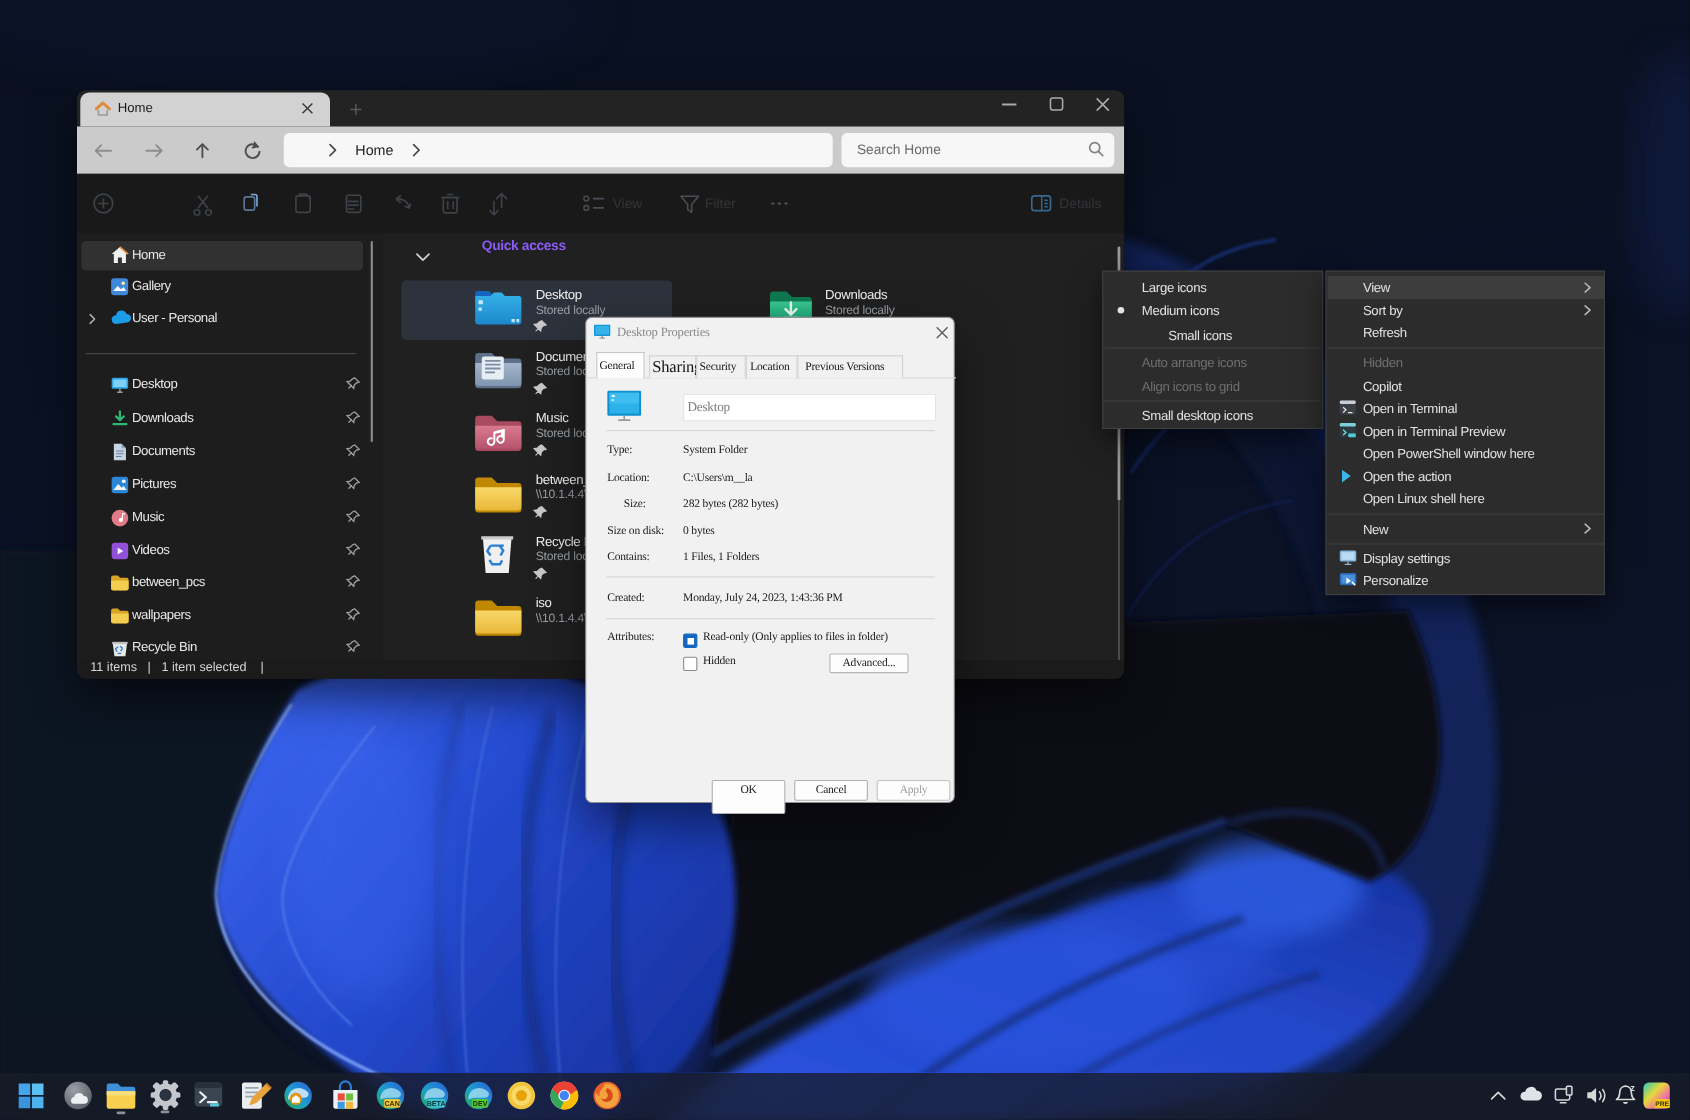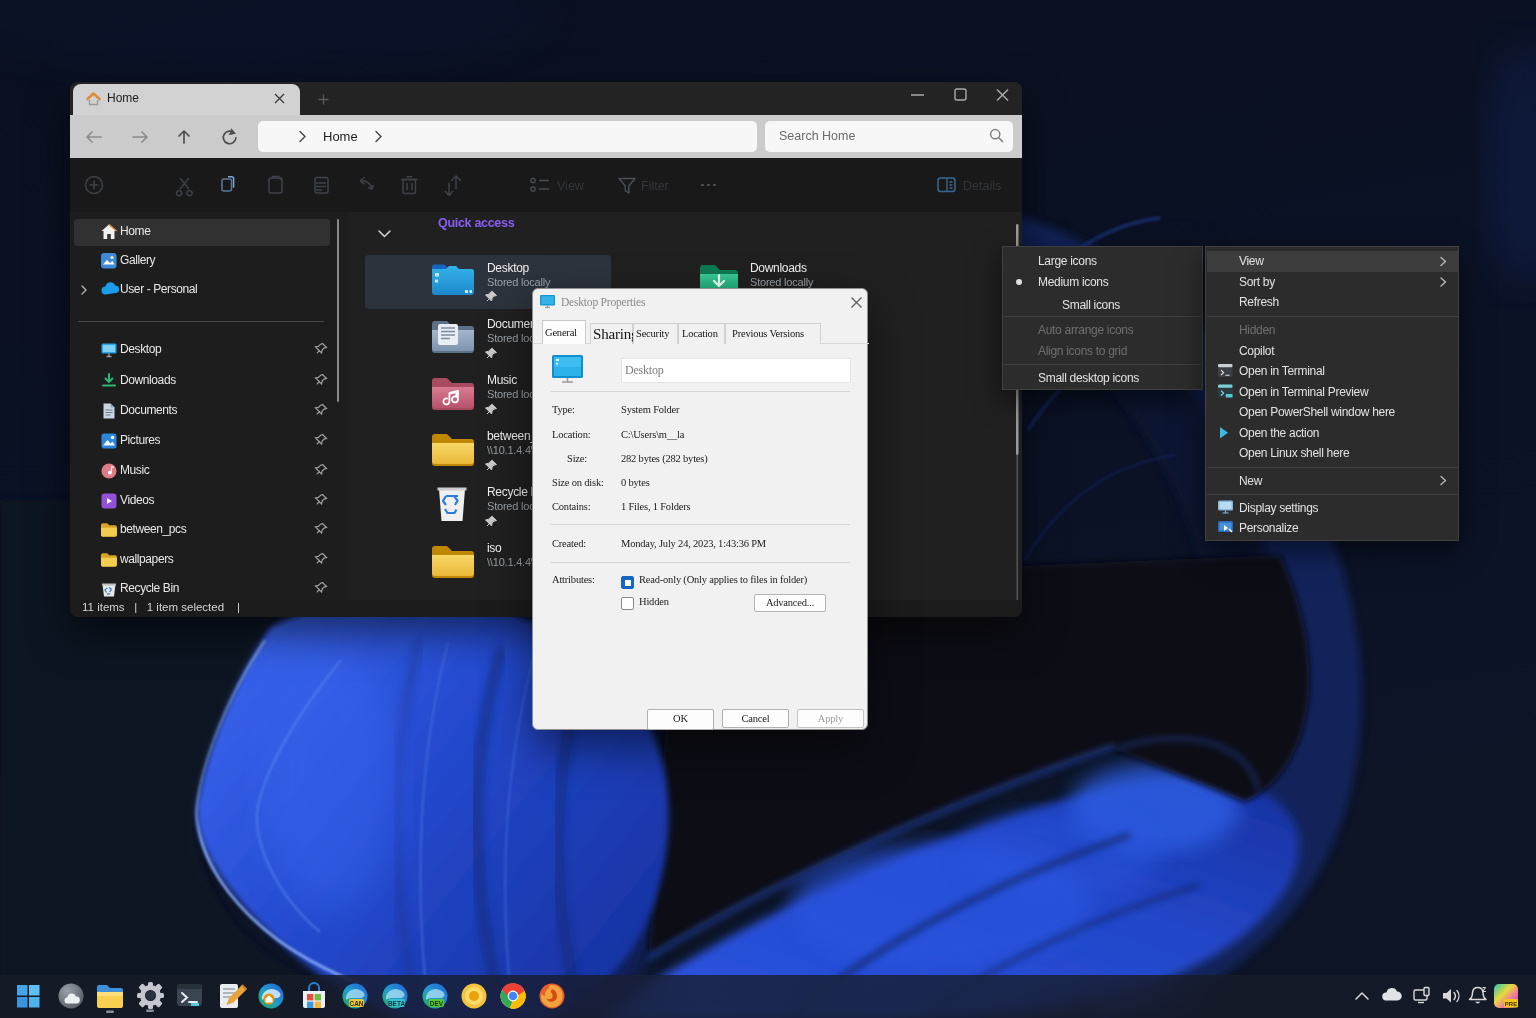--- a/index.html
+++ b/index.html
@@ -440,21 +440,21 @@
   <div class="abs" style="left:88px;top:249px;">Monday, July 24, 2023, 1:43:36 PM</div>
   <div class="abs" style="left:18px;top:273px;width:299px;height:1px;background:#d4d4d4;"></div>
   <div class="abs" style="left:19px;top:285px;">Attributes:</div>
   <div class="abs" style="left:88px;top:287px;width:13px;height:13px;background:#1466c0;border:1px solid #1466c0;border-radius:2px;"></div>
   <div class="abs" style="left:91.5px;top:290.5px;width:6px;height:6px;background:#fff;"></div>
   <div class="abs" style="left:106px;top:285px;">Read-only (Only applies to files in folder)</div>
   <div class="abs" style="left:88px;top:308px;width:13px;height:13px;background:#fff;border:1px solid #8a8a8a;border-radius:2px;"></div>
   <div class="abs" style="left:106px;top:307px;">Hidden</div>
   <div class="abs" style="left:221px;top:305px;width:72px;height:18px;background:#fdfdfd;border:1px solid #b5b5b5;border-radius:2px;text-align:center;line-height:16px;">Advanced...</div>
 
-  <div class="abs" style="left:114px;top:420px;width:67px;height:21px;background:#fdfdfd;border:1px solid #b0b0b0;border-radius:2px;text-align:center;line-height:17px;">OK</div>
+  <div class="abs" style="left:114px;top:420px;width:67px;height:31px;background:#fdfdfd;border:1px solid #b0b0b0;border-radius:2px;text-align:center;line-height:17px;">OK</div>
   <div class="abs" style="left:189px;top:420px;width:67px;height:19px;background:#fdfdfd;border:1px solid #b0b0b0;border-radius:2px;text-align:center;line-height:17px;">Cancel</div>
   <div class="abs" style="left:264px;top:420px;width:67px;height:19px;background:#fdfdfd;border:1px solid #c3c3c3;border-radius:2px;text-align:center;line-height:17px;color:#9f9f9f;">Apply</div>
 </div>
 
 <div class="abs" id="submenu" style="left:1002px;top:246px;width:201px;height:144px;background:#2c2c2c;border:1px solid #404040;box-shadow:0 10px 26px rgba(0,0,0,.55);">
   <div class="mi" style="left:35px;top:4px;line-height:20.5px;">Large icons</div>
   <div class="mi" style="left:35px;top:24.5px;line-height:20.5px;">Medium icons</div>
   <div class="abs" style="left:13px;top:31.5px;width:6px;height:6px;border-radius:50%;background:#e2e2e2;"></div>
   <div class="mi" style="left:35px;top:48px;line-height:20.5px;margin-left:24px;">Small icons</div>
   <div class="abs" style="left:1px;top:68.5px;width:197px;height:1px;background:#3f3f3f;"></div>

